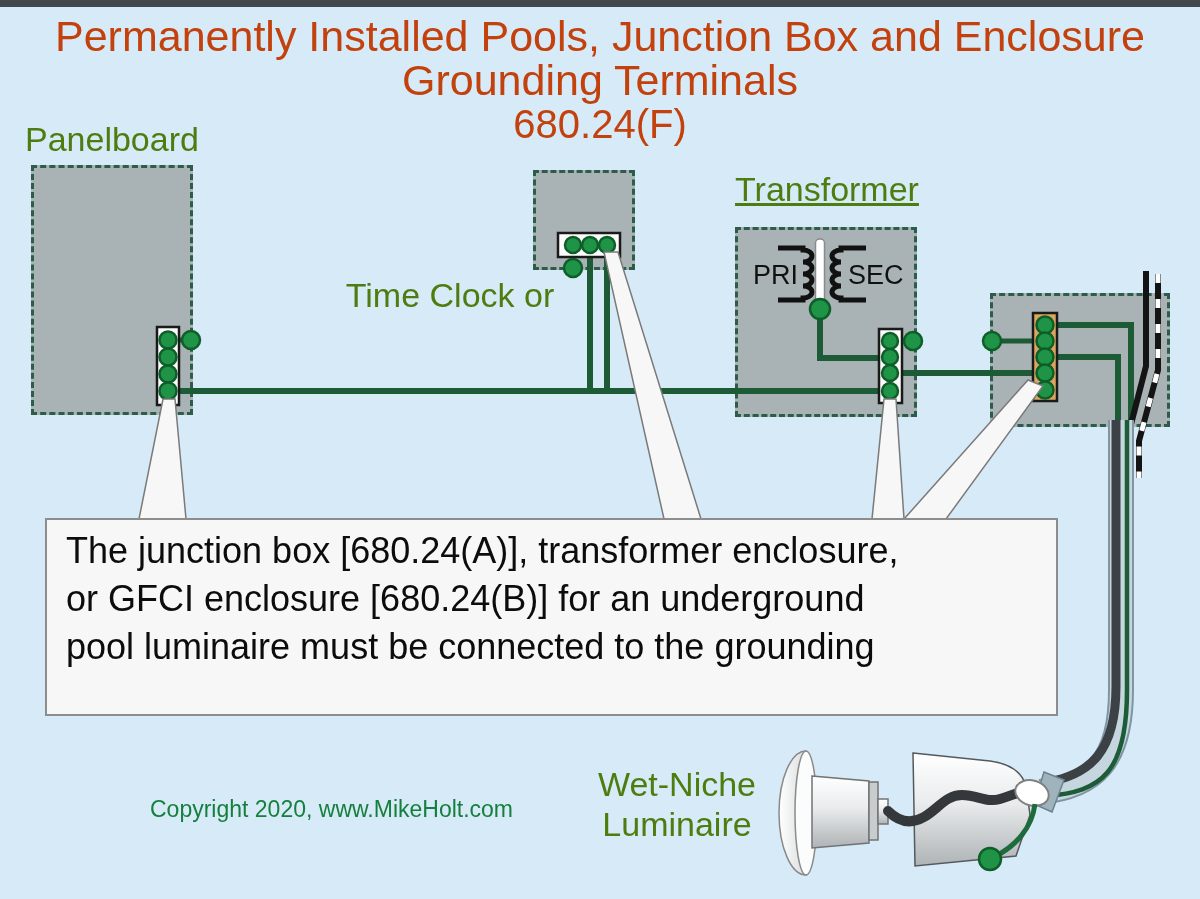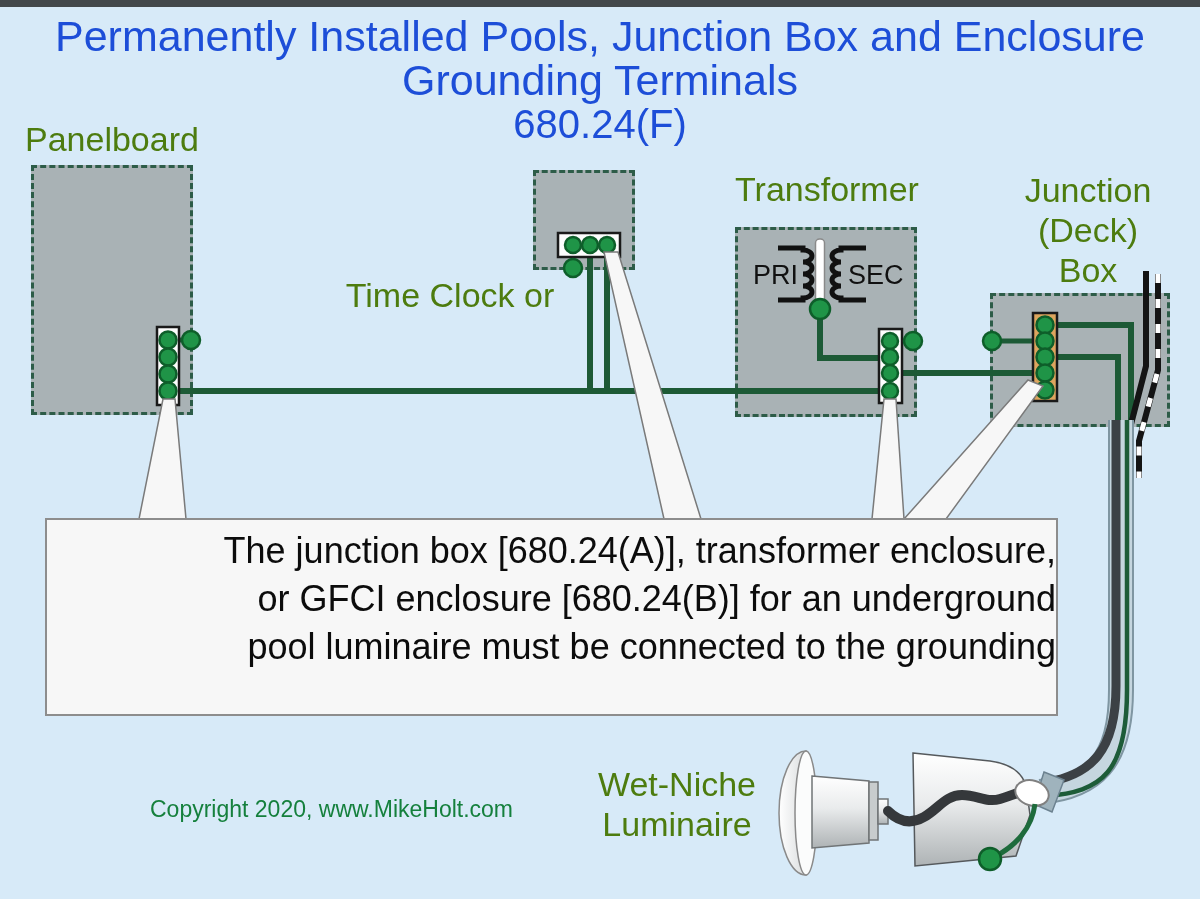--- a/index.html
+++ b/index.html
@@ -10,33 +10,33 @@
   }
   .topbar{position:absolute;left:0;top:0;width:1200px;height:7px;background:#43484b;z-index:4;}
   .layer-boxes{position:absolute;inset:0;z-index:1;}
   .gbox{position:absolute;background:#a9b2b5;border:3px dashed #2d5c48;box-sizing:border-box;}
   #panelboard-box{left:31px;top:165px;width:162px;height:250px;}
   #timeclock-box{left:533px;top:170px;width:102px;height:100px;}
   #transformer-box{left:735px;top:227px;width:182px;height:190px;}
   #junction-box{left:990px;top:293px;width:180px;height:134px;}
   .layer-svg{position:absolute;inset:0;z-index:2;}
   .layer-text{position:absolute;inset:0;z-index:3;pointer-events:none;}
-  .title{position:absolute;left:0;top:14px;width:1200px;text-align:center;color:#1d4ed8;}
+  .title{position:absolute;left:0;top:14px;width:1200px;text-align:center;color:#c2410c;}
   .title .t1,.title .t2{font-size:43px;line-height:44px;}
   .title .t3{font-size:40px;line-height:44px;}
   .blabel{position:absolute;color:#4d7c0f;font-size:34px;line-height:38px;text-align:center;}
   #panelboard-label{left:25px;top:120px;width:190px;text-align:left;}
   #timeclock-label{left:330px;top:276px;width:240px;}
-  #transformer-label{left:730px;top:170px;width:194px;}
+  #transformer-label{left:730px;top:170px;width:194px;text-decoration:underline;}
   #junction-label{left:1000px;top:170px;width:176px;line-height:40px;}
   #luminaire-label{left:577px;top:764px;width:200px;line-height:40px;}
   .callout{
     position:absolute;left:45px;top:518px;width:1013px;height:198px;
     background:#f7f7f7;border:2px solid #8d8d8d;box-sizing:border-box;
-    padding:7px 0 0 19px;color:#0c0c0c;font-size:36px;line-height:48px;white-space:nowrap;text-align:right;
+    padding:7px 0 0 19px;color:#0c0c0c;font-size:36px;line-height:48px;white-space:nowrap;
   }
   .copyright{position:absolute;left:150px;top:796px;font-size:23px;color:#15803d;}
 </style>
 </head>
 <body>
 
 <div class="stage">
 
   <div class="layer-boxes">
     <div class="gbox" id="panelboard-box"></div>
@@ -154,25 +154,20 @@
     </div>
 
     <div class="blabel" id="panelboard-label">Panelboard</div>
 
     <div class="blabel" id="timeclock-label">
       <div>Time Clock or</div>
     </div>
 
     <div class="blabel" id="transformer-label">Transformer</div>
 
-    <div class="blabel" id="junction-label">
-      <div>Junction</div>
-      <div>(Deck)</div>
-      <div>Box</div>
-    </div>
 
     <div class="blabel" id="luminaire-label">
       <div>Wet-Niche</div>
       <div>Luminaire</div>
     </div>
 
     <div class="callout">
       <div>The junction box [680.24(A)], transformer enclosure,</div>
       <div>or GFCI enclosure [680.24(B)] for an underground</div>
       <div>pool luminaire must be connected to the grounding</div>

